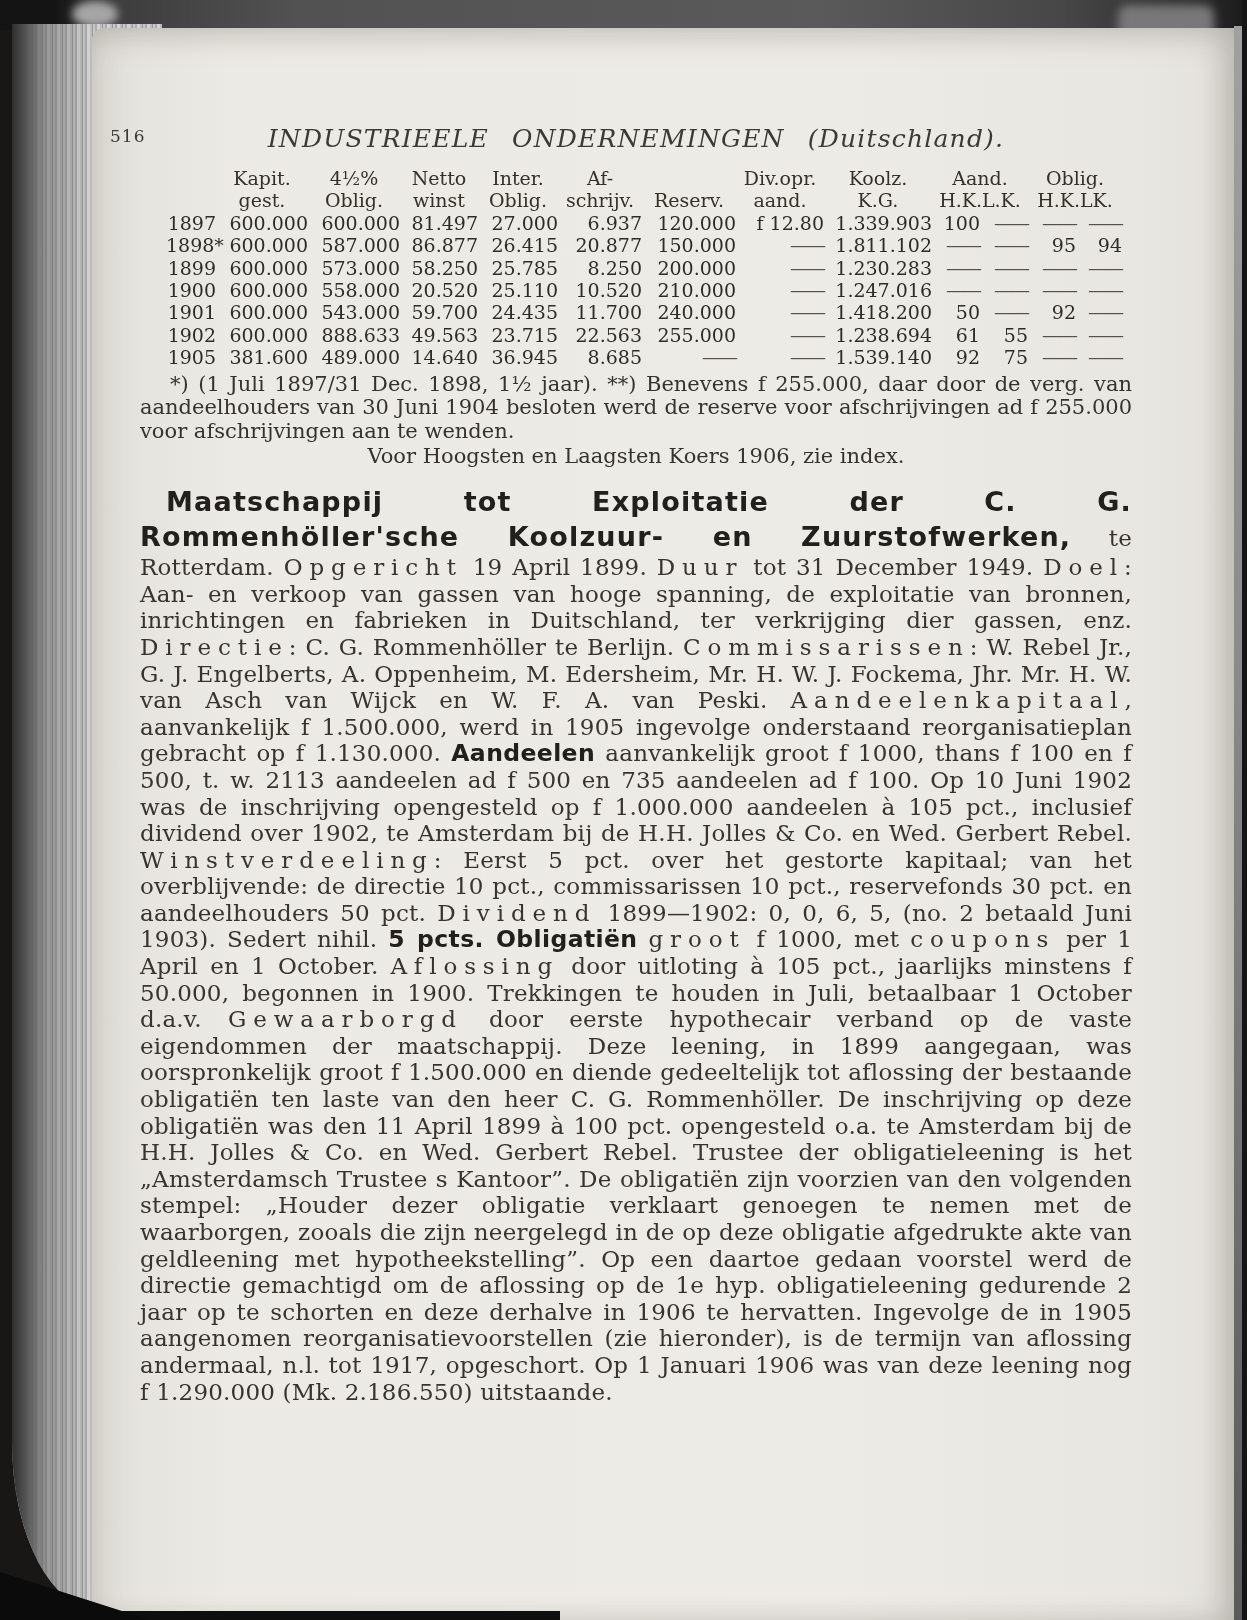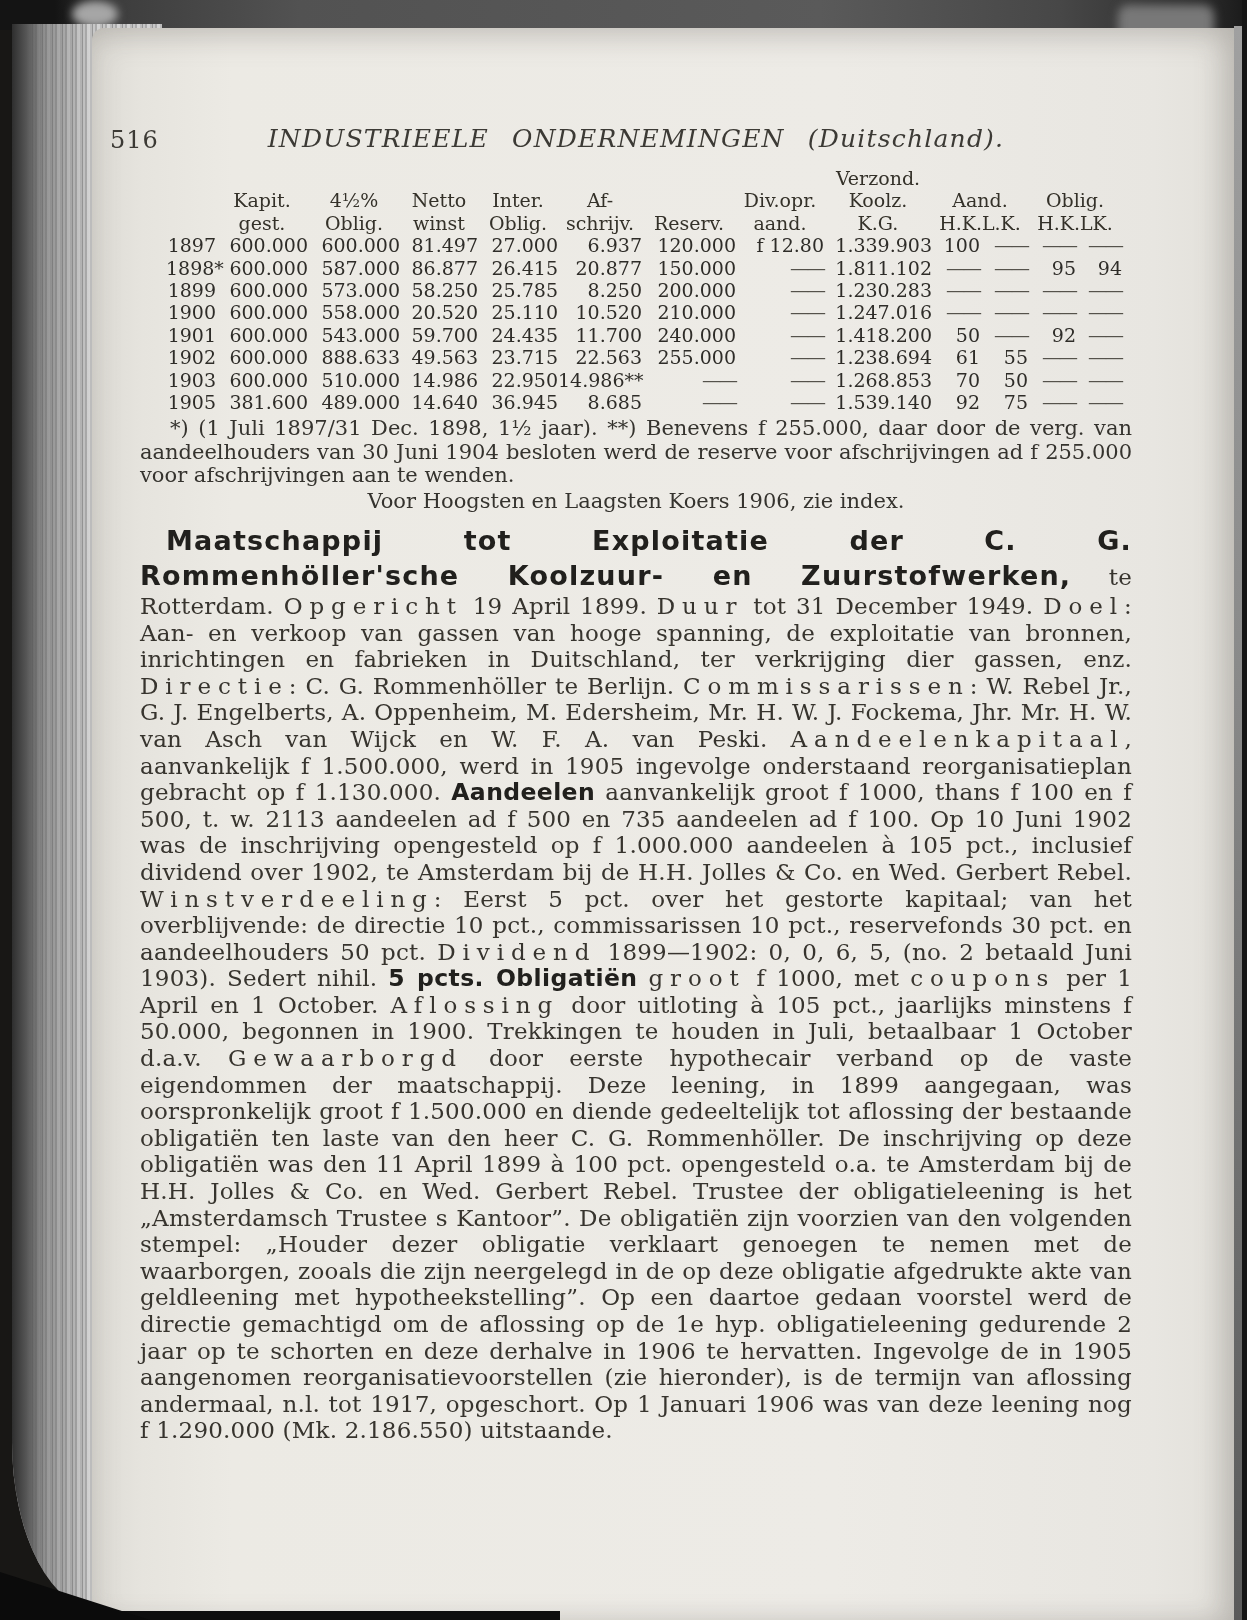--- a/index.html
+++ b/index.html
@@ -40,41 +40,41 @@
   .right-sliver{position:absolute;top:0;right:0;width:5px;height:1620px;background:#151515;}
   .bottom-band{position:absolute;left:0;bottom:0;width:560px;height:9px;background:#0e0e0e;}
   .corner-wedge{
     position:absolute;left:0;bottom:0;width:150px;height:48px;background:#0b0b0b;
     clip-path:polygon(0 0,0 100%,100% 100%);
   }
 
   
   .content{position:absolute;left:48px;top:96px;width:992px;}
   .page-header{position:relative;height:30px;}
-  .pgnum{position:absolute;left:-30px;top:2px;font-size:24px;color:#3c3a35;letter-spacing:1px;}
+  .pgnum{position:absolute;left:-30px;top:2px;font-size:17px;color:#3c3a35;letter-spacing:1px;}
   .pgtitle{
     display:block;text-align:center;font-style:italic;font-size:25px;color:#3c3a35;
     letter-spacing:1.2px;word-spacing:14px;
   }
 
   table.fin{border-collapse:collapse;table-layout:fixed;margin:13px 0 0 26px;width:956px;}
   table.fin td{
     font-size:19px;line-height:22.4px;text-align:right;padding:0;
     white-space:nowrap;color:#2e2c28;overflow:visible;
   }
   table.fin thead td{text-align:center;color:#343129;}
   table.fin td.dash{color:#55524b;letter-spacing:-2px;}
 
   .footnote{
     margin:4px 0 0;font-size:21px;line-height:23.5px;text-align:justify;
     text-indent:30px;color:#35332e;
   }
   .indexline{margin:1px 0 0;font-size:21px;line-height:24px;text-align:center;color:#35332e;}
 
-  #article{margin-top:10px;}
+  #article{margin-top:16px;}
   .body-para{
     margin:0;text-align:justify;font-size:23px;line-height:26.6px;
     color:#37342e;text-indent:26px;letter-spacing:.2px;
   }
   .seg-h{
     font-family:"DejaVu Sans",sans-serif;font-weight:700;font-size:27px;line-height:35px;
     letter-spacing:1.2px;word-spacing:8px;color:#21201d;
   }
   .seg-b{
     font-family:"DejaVu Sans",sans-serif;font-weight:700;font-size:23.5px;
@@ -110,25 +110,20 @@
           <col style="width:94px">
             <col style="width:88px">
             <col style="width:108px">
           <col style="width:48px">
             <col style="width:48px">
             <col style="width:48px">
             <col style="width:46px">
         </colgroup>
         <thead id="fin-head">
             <tr>
-              <td colspan="8"></td>
-              <td colspan="1">Verzond.</td>
-              <td colspan="4"></td>
-            </tr>
-            <tr>
               <td colspan="1"></td>
               <td colspan="1">Kapit.</td>
               <td colspan="1">4½%</td>
               <td colspan="1">Netto</td>
               <td colspan="1">Inter.</td>
               <td colspan="1">Af-</td>
               <td colspan="1"></td>
               <td colspan="1">Div.opr.</td>
               <td colspan="1">Koolz.</td>
               <td colspan="2">Aand.</td>
@@ -233,35 +228,20 @@
               <td>22.563</td>
               <td>255.000</td>
               <td class="dash">——</td>
               <td>1.238.694</td>
               <td>61</td>
               <td>55</td>
               <td class="dash">——</td>
               <td class="dash">——</td>
             </tr>
             <tr>
-              <td>1903</td>
-              <td>600.000</td>
-              <td>510.000</td>
-              <td>14.986</td>
-              <td>22.950</td>
-              <td>14.986**</td>
-              <td class="dash">——</td>
-              <td class="dash">——</td>
-              <td>1.268.853</td>
-              <td>70</td>
-              <td>50</td>
-              <td class="dash">——</td>
-              <td class="dash">——</td>
-            </tr>
-            <tr>
               <td>1905</td>
               <td>381.600</td>
               <td>489.000</td>
               <td>14.640</td>
               <td>36.945</td>
               <td>8.685</td>
               <td class="dash">——</td>
               <td class="dash">——</td>
               <td>1.539.140</td>
               <td>92</td>

